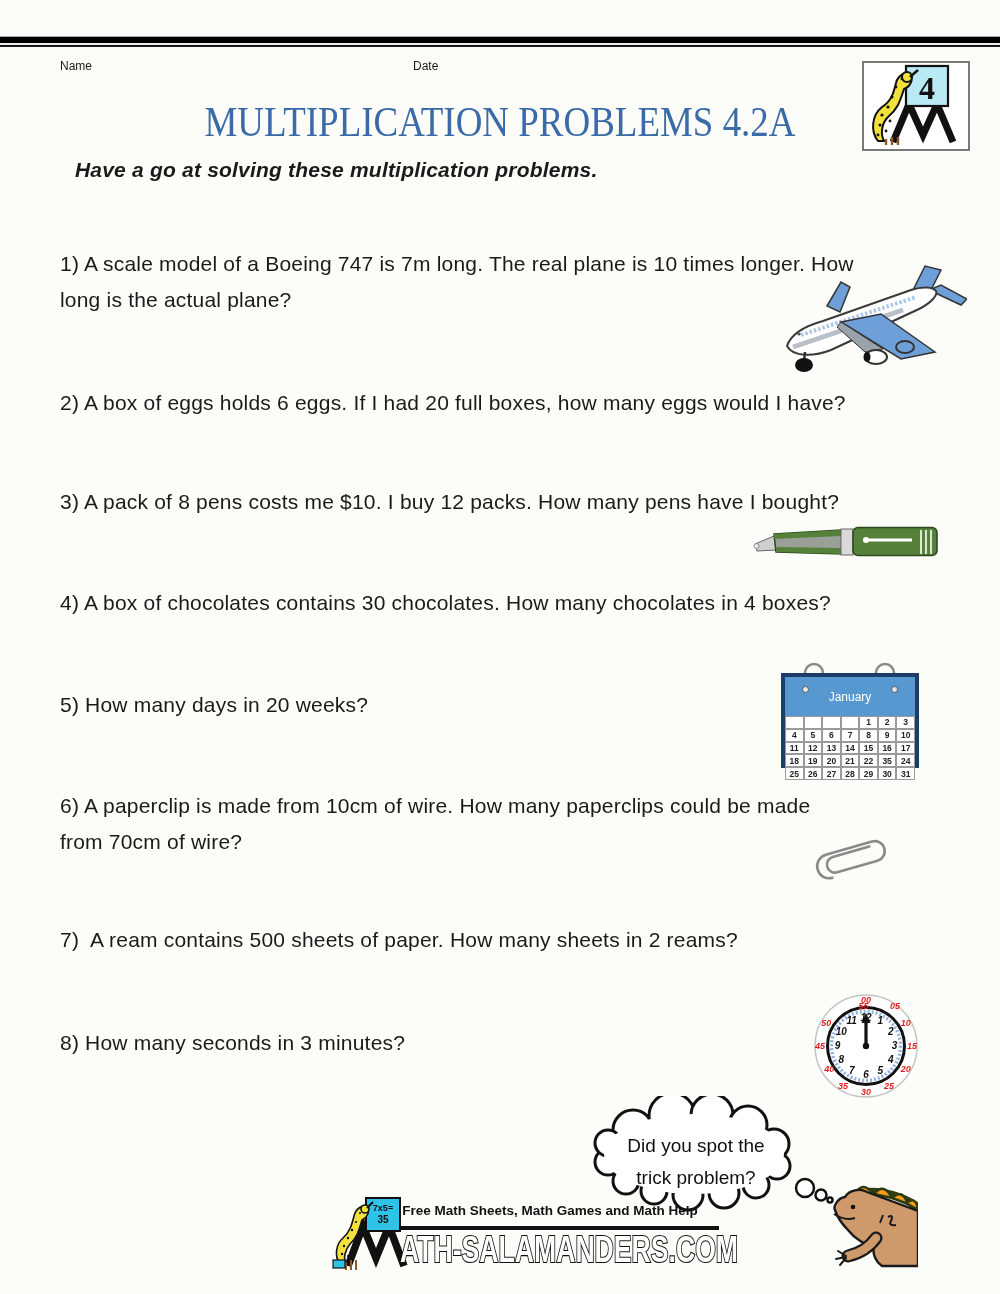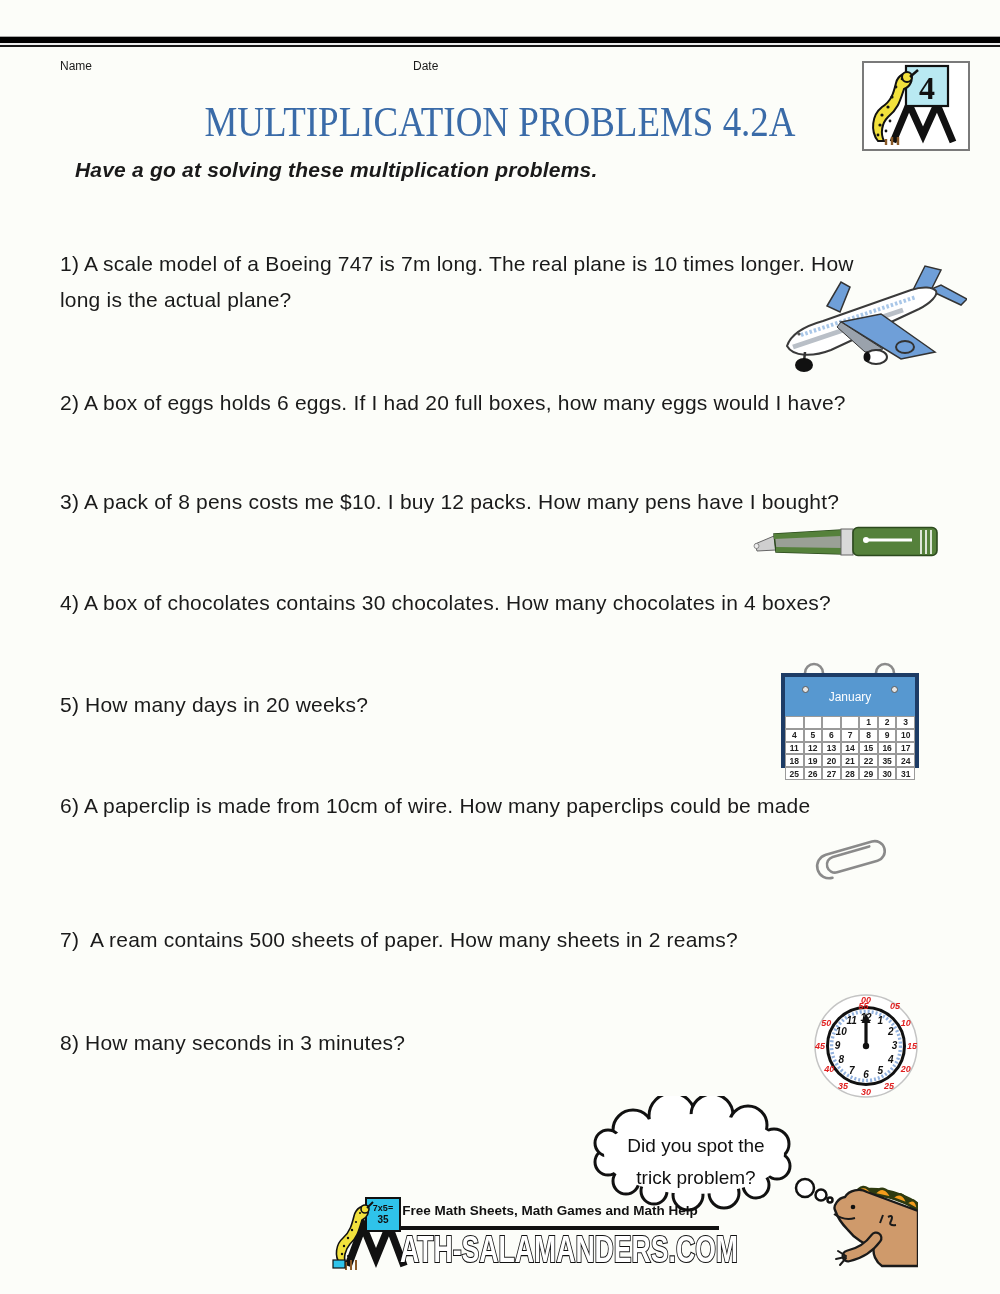--- a/index.html
+++ b/index.html
@@ -108,20 +108,21 @@
     <div class="prob-line">3) A pack of 8 pens costs me $10. I buy 12 packs. How many pens have I bought?</div>
   </div>
   <div class="prob" style="top:585px">
     <div class="prob-line">4) A box of chocolates contains 30 chocolates. How many chocolates in 4 boxes?</div>
   </div>
   <div class="prob" style="top:687px">
     <div class="prob-line">5) How many days in 20 weeks?</div>
   </div>
   <div class="prob" style="top:788px">
     <div class="prob-line">6) A paperclip is made from 10cm of wire. How many paperclips could be made</div>
+    <div class="prob-line">from 70cm of wire?</div>
   </div>
   <div class="prob" style="top:922px">
     <div class="prob-line">7)  A ream contains 500 sheets of paper. How many sheets in 2 reams?</div>
   </div>
   <div class="prob" style="top:1025px">
     <div class="prob-line">8) How many seconds in 3 minutes?</div>
   </div>
 
   <svg class="art" style="left:783px;top:264px" width="184" height="114" viewBox="0 0 184 114">
     <polygon points="44,42 58,18 67,23 57,48" fill="#6f9fd8" stroke="#333" stroke-width="1.5"></polygon>

